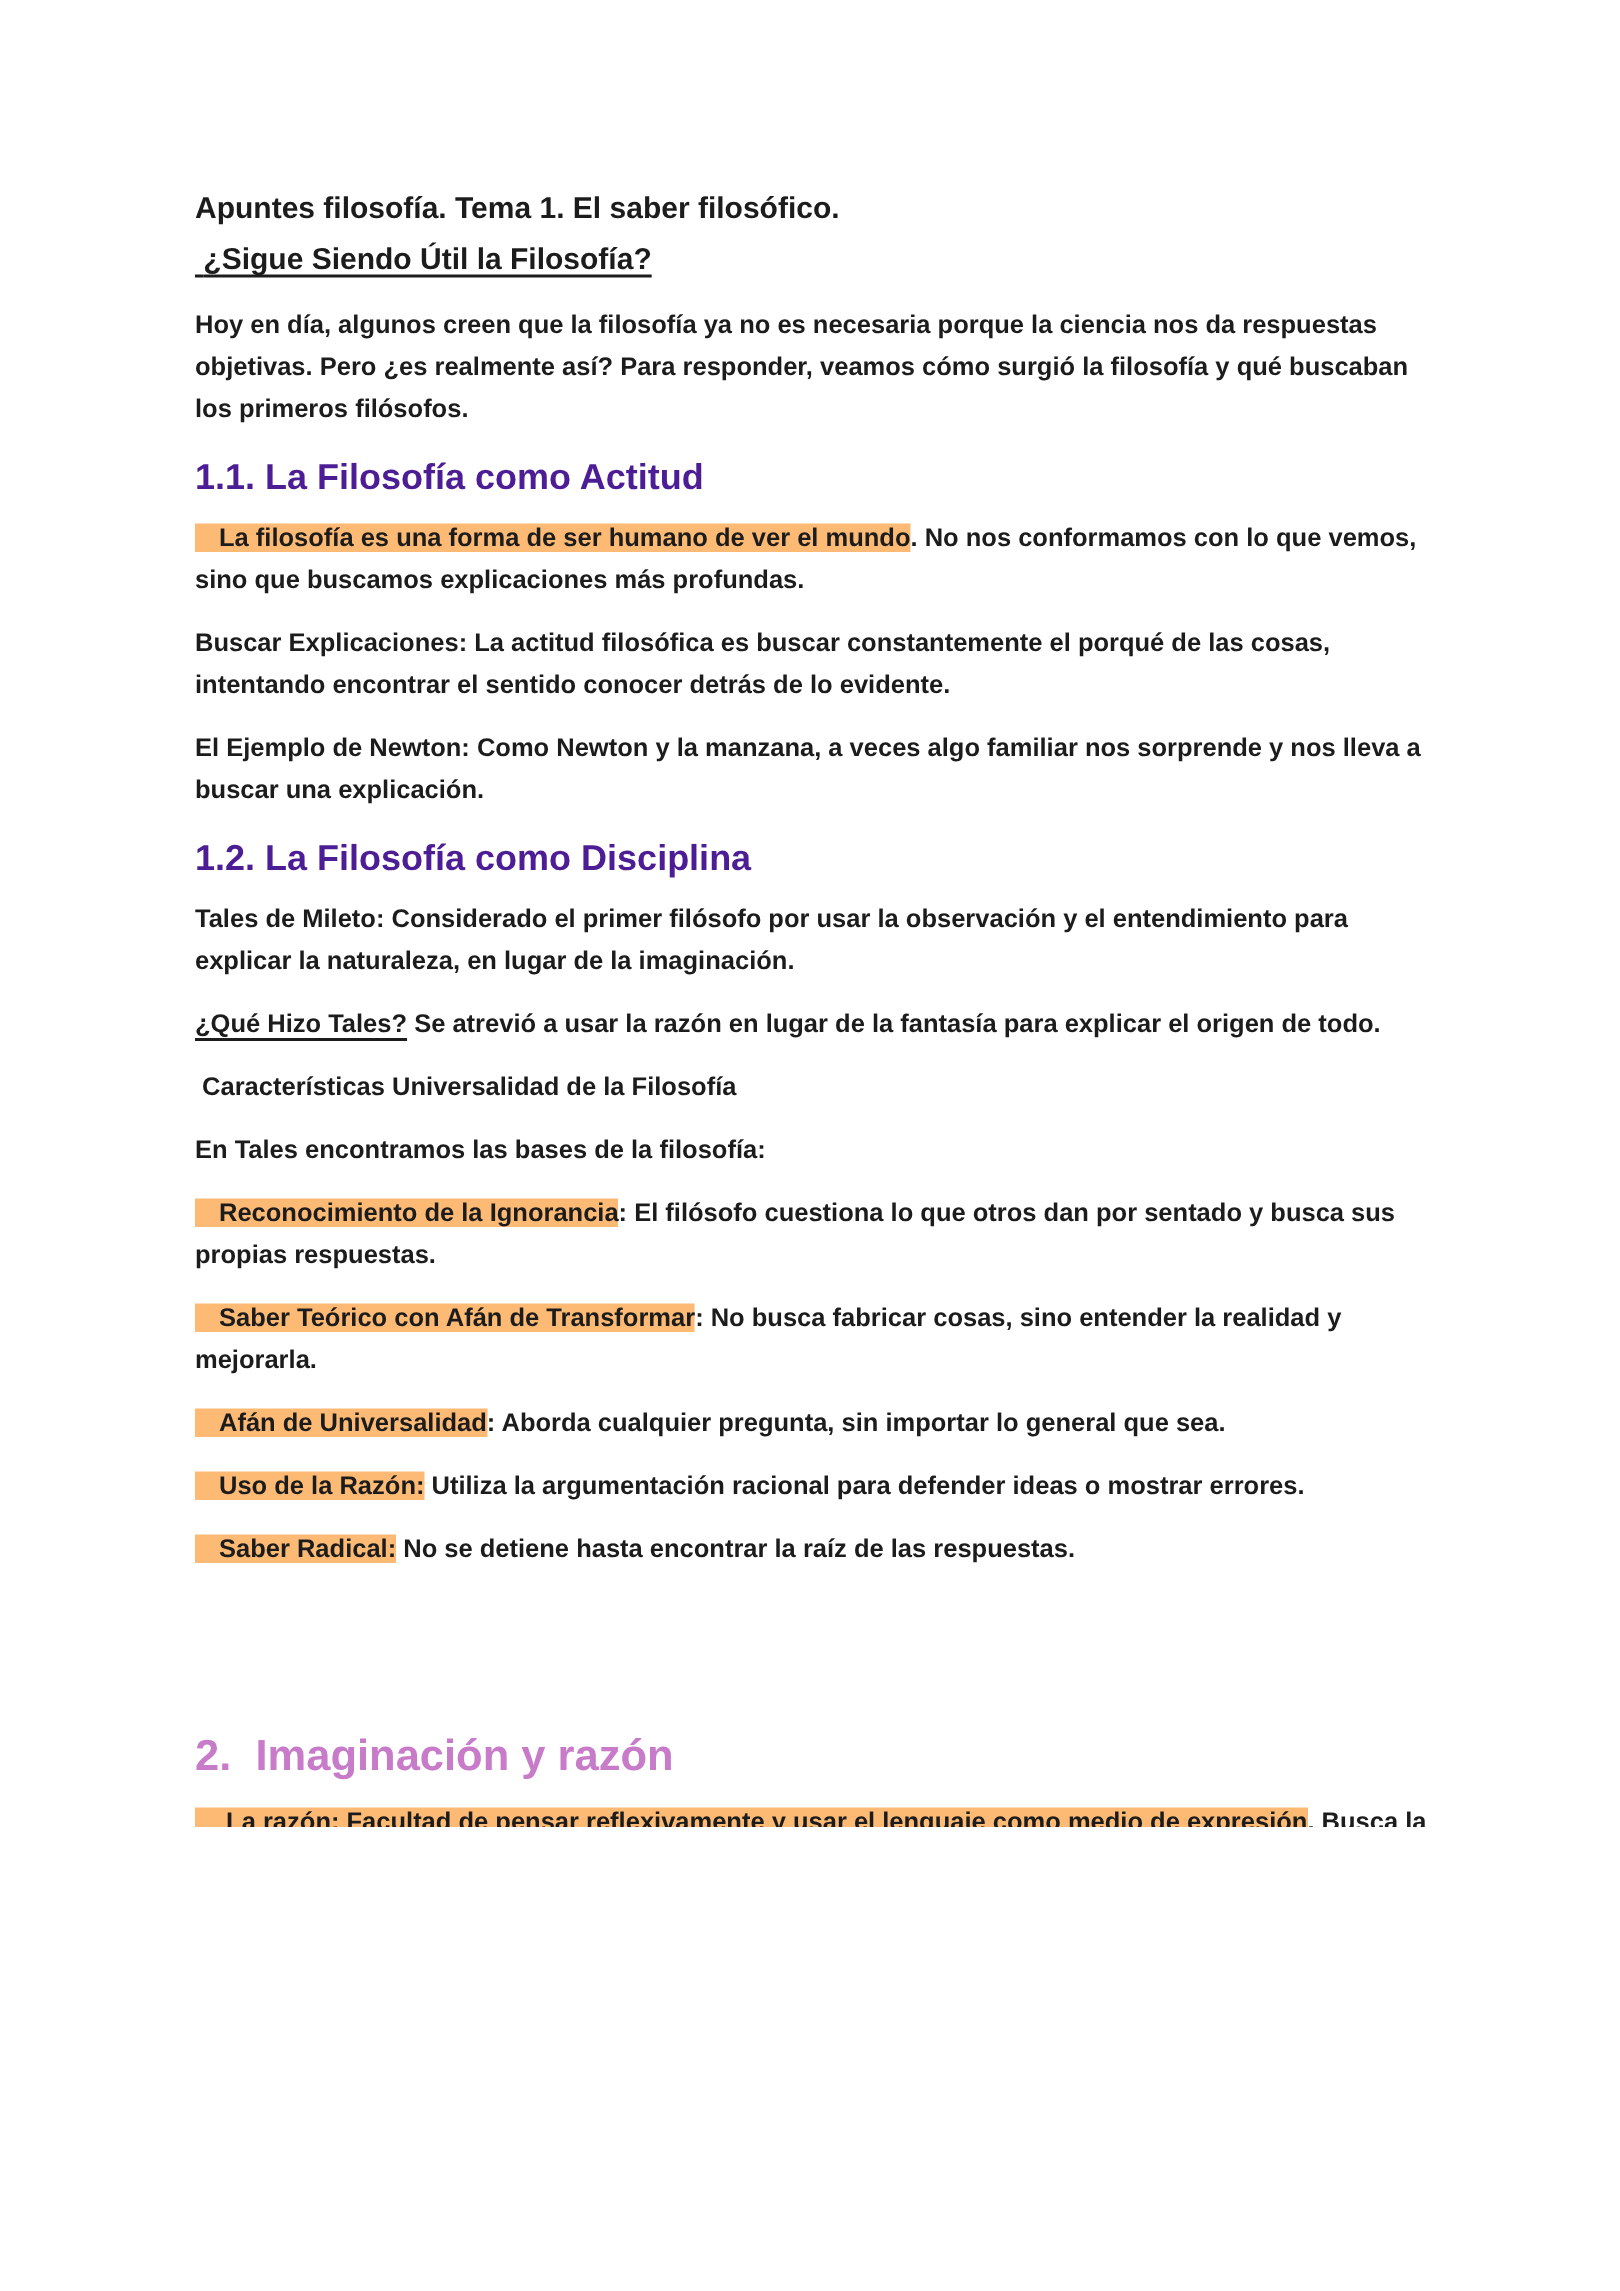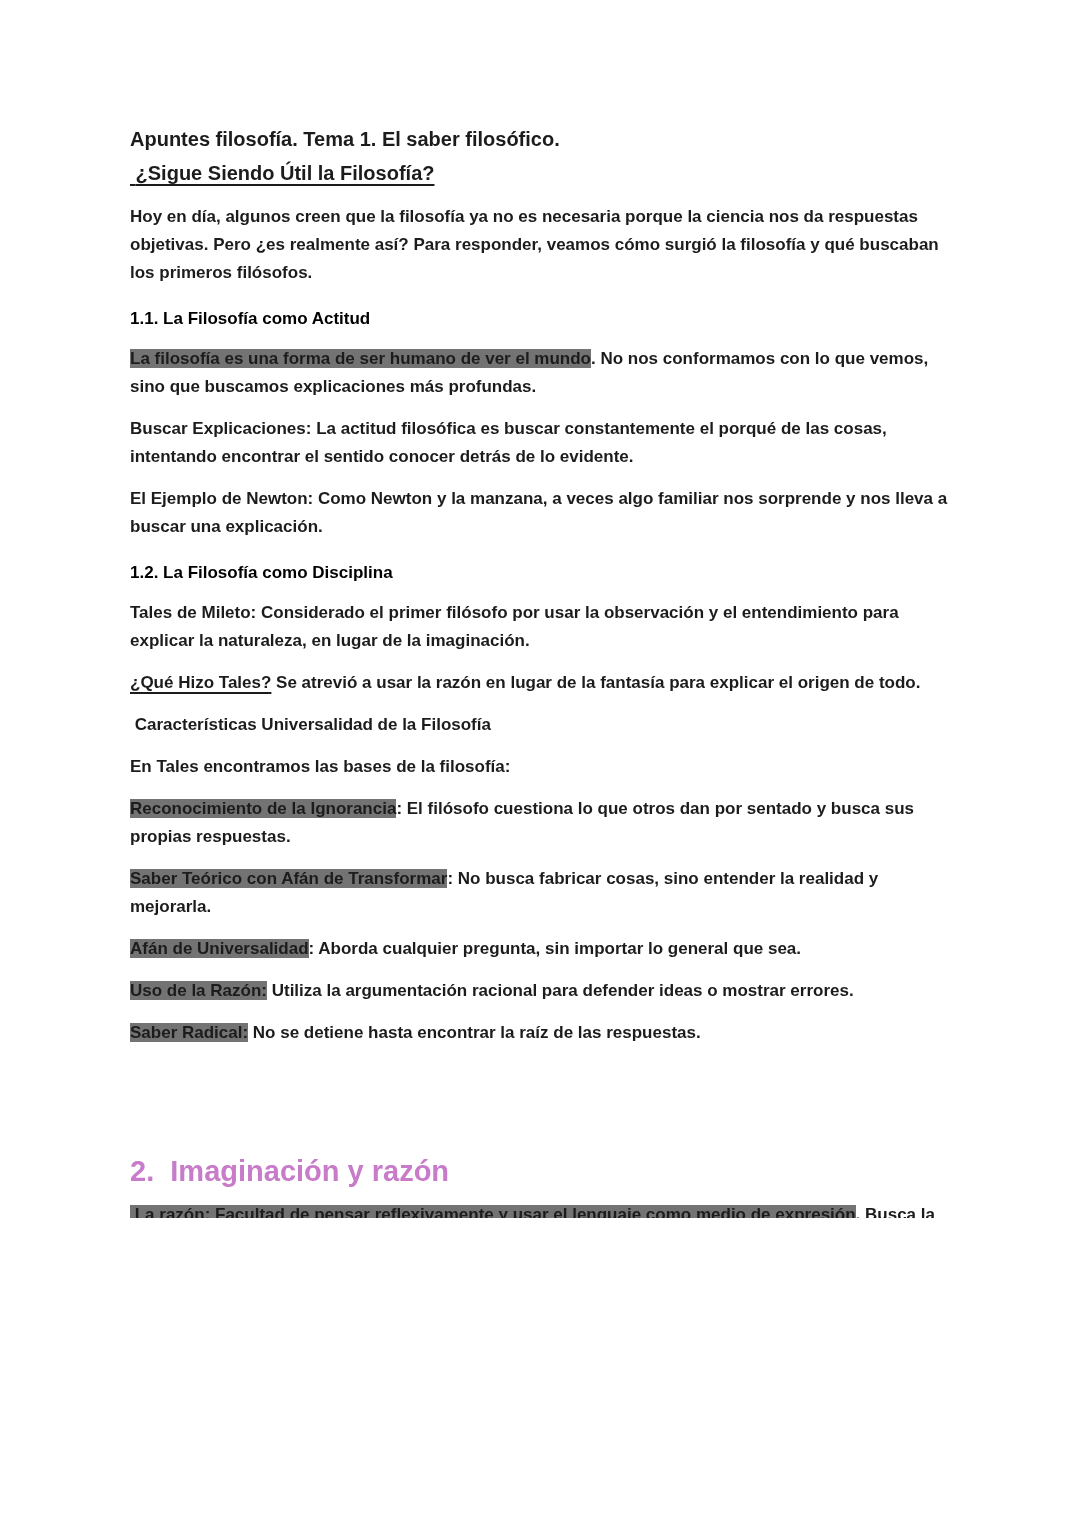--- a/index.html
+++ b/index.html
@@ -46,28 +46,29 @@
     text-decoration: underline;
     text-decoration-thickness: 2px;
     text-underline-offset: 4px;
   }
   p.body-para {
     font-size: 17px;
     line-height: 28px;
     margin: 0 0 14px 0;
   }
   .pink-subheading {
-    font-size: 17px;
+    font-size: 24px;
     line-height: 28px;
     font-weight: 700;
-    color: #000000;
+    color: #4c1d95;
     margin: 18px 0 12px 0;
   }
   .hl {
-    background: #737373;
+    background: #fdba74;
+    padding-left: 16px;
   }
 </style>
 </head>
 <body>
 
 <div class="page">
 
   <p class="header-line"><span>Apuntes filosofía. Tema 1. El saber filosófico.</span></p>
 
 

